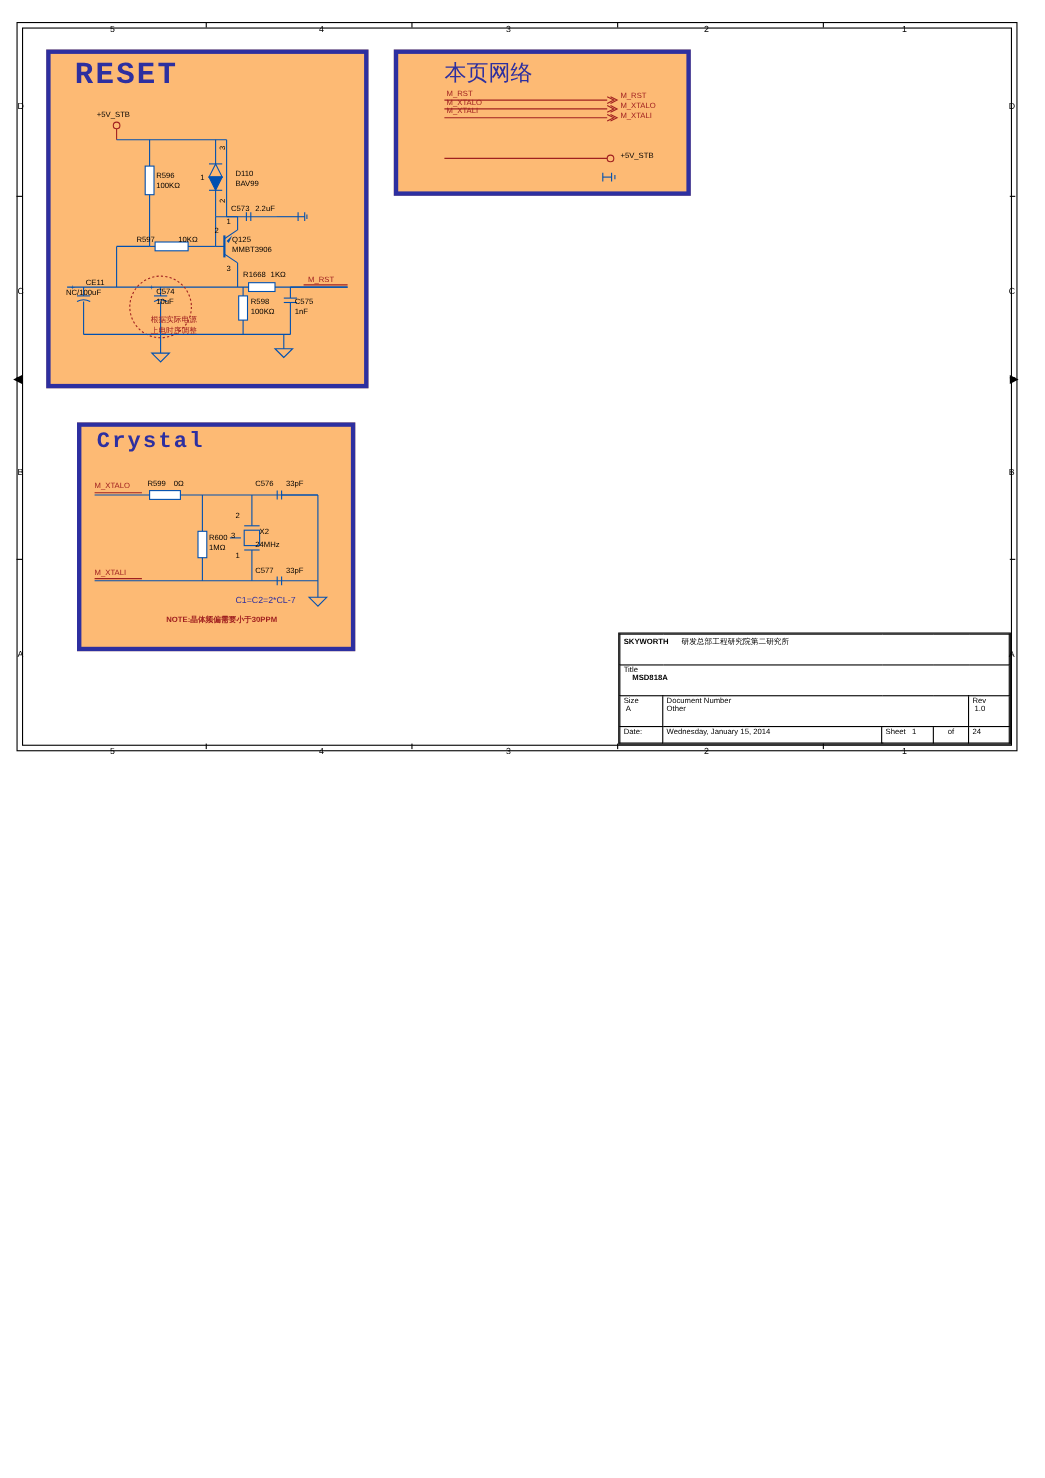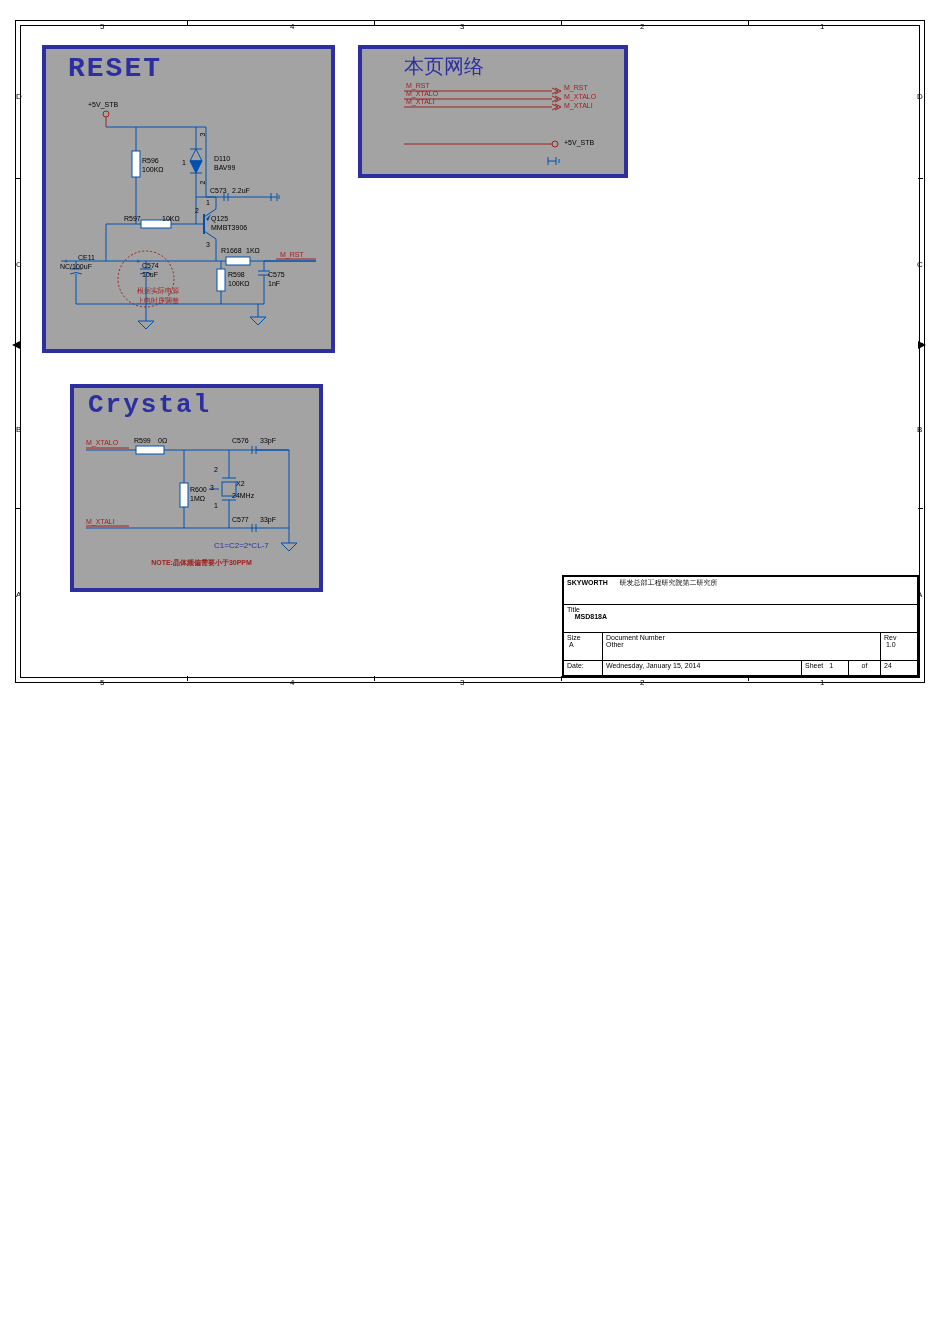--- a/index.html
+++ b/index.html
@@ -4,21 +4,21 @@
 <style>
   body{margin:0;background:#fff;font-family:Arial,Helvetica,sans-serif;font-size:10px;color:#000}
   .page{position:relative;width:950px;height:1344px;background:#fff}
   .frame{position:absolute;left:15px;top:20px;width:908px;height:661px;border:1px solid #000}
   .inner{position:absolute;left:20px;top:25px;width:898px;height:651px;border:1px solid #000}
   
   .tick{position:absolute;width:1px;height:5px;background:#000}
   .tickH{position:absolute;height:1px;width:5px;background:#000}
   .gn{position:absolute;font-size:8px;color:#000}
   
-  .box{position:absolute;border:4px solid #2d2fa0;background:#a3a3a3}
+  .box{position:absolute;border:4px solid #2d2fa0;background:#fdba74}
   .title{font-family:"Courier New",monospace;font-weight:bold;font-size:28px;color:#2d2fa0;
          letter-spacing:2px}
   .netTitle{font-family:"SimSun","宋体",serif;font-size:20px;color:#2d2fa0}
   .lbl{position:absolute;font-size:7px;color:#000;white-space:nowrap}
   .rlbl{position:absolute;font-size:7px;color:#a02020;white-space:nowrap}
   .note{position:absolute;font-size:7px;color:#a02020;text-align:center}
   .eqn{position:absolute;font-size:8px;color:#2d2fa0}
   
   .tb{position:absolute;border:1px solid #000}
   .tb td{border:1px solid #000;padding:1px 3px;font-size:7px;vertical-align:top}
@@ -222,21 +222,21 @@
     <div class="rlbl" style="left:44px;top:33px">M_RST</div>
     <div class="rlbl" style="left:44px;top:41px">M_XTALO</div>
     <div class="rlbl" style="left:44px;top:49px">M_XTALI</div>
     <div class="rlbl" style="left:202px;top:35px">M_RST</div>
     <div class="rlbl" style="left:202px;top:44px">M_XTALO</div>
     <div class="rlbl" style="left:202px;top:53px">M_XTALI</div>
     <div class="lbl" style="left:202px;top:90px">+5V_STB</div>
   </div>
 
   <div class="box" style="left:70px;top:384px;width:245px;height:200px">
-    <div class="title" style="position:absolute;left:14px;top:2px;font-size:26px">Crystal</div>
+    <div class="title" style="position:absolute;left:14px;top:2px;font-size:20px">Crystal</div>
     <svg style="left:0;top:0" width="245" height="200">
 
       <line x1="12" y1="62" x2="215" y2="62" stroke="#0050b0"></line>
 
       <rect x="62" y="58" width="28" height="8" fill="#fff" stroke="#0050b0"></rect>
 
       <line x1="110" y1="62" x2="110" y2="95" stroke="#0050b0"></line>
       <rect x="106" y="95" width="8" height="24" fill="#fff" stroke="#0050b0"></rect>
       <line x1="110" y1="119" x2="110" y2="140" stroke="#0050b0"></line>
 

